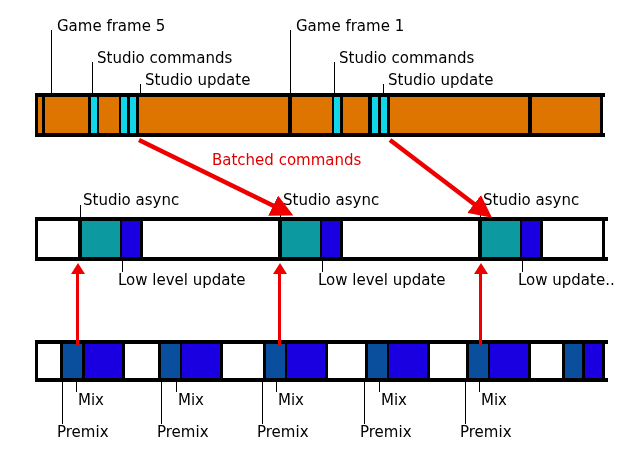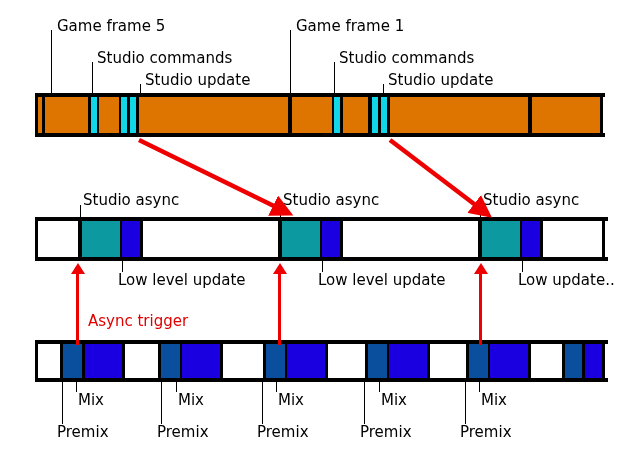--- a/index.html
+++ b/index.html
@@ -201,21 +201,21 @@
       <div class="lbl" style="left: 157px; top: 424px;">Premix</div>
       <div class="leader" style="left: 161px; top: 380px; height: 44px;"></div>
       <div class="lbl" style="left: 257px; top: 424px;">Premix</div>
       <div class="leader" style="left: 262px; top: 380px; height: 44px;"></div>
       <div class="lbl" style="left: 360px; top: 424px;">Premix</div>
       <div class="leader" style="left: 364px; top: 380px; height: 44px;"></div>
       <div class="lbl" style="left: 460px; top: 424px;">Premix</div>
       <div class="leader" style="left: 465px; top: 380px; height: 44px;"></div>
     </div>
 
-  <div class="lbl red" id="ann-async" style="left: 88px; top: 313px;">Async trigger</div>
+  <div class="lbl red" id="ann-batched" style="left: 212px; top: 152px;">Batched commands</div>
 
   <div id="red-arrows">
       <div class="redline" style="left: 76px; top: 272px; height: 73px;"></div>
       <div class="redarrowhead" style="left: 70.5px; top: 263px;"></div>
       <div class="redline" style="left: 278px; top: 272px; height: 73px;"></div>
       <div class="redarrowhead" style="left: 272.5px; top: 263px;"></div>
       <div class="redline" style="left: 479px; top: 272px; height: 73px;"></div>
       <div class="redarrowhead" style="left: 473.5px; top: 263px;"></div>
     </div>
 

